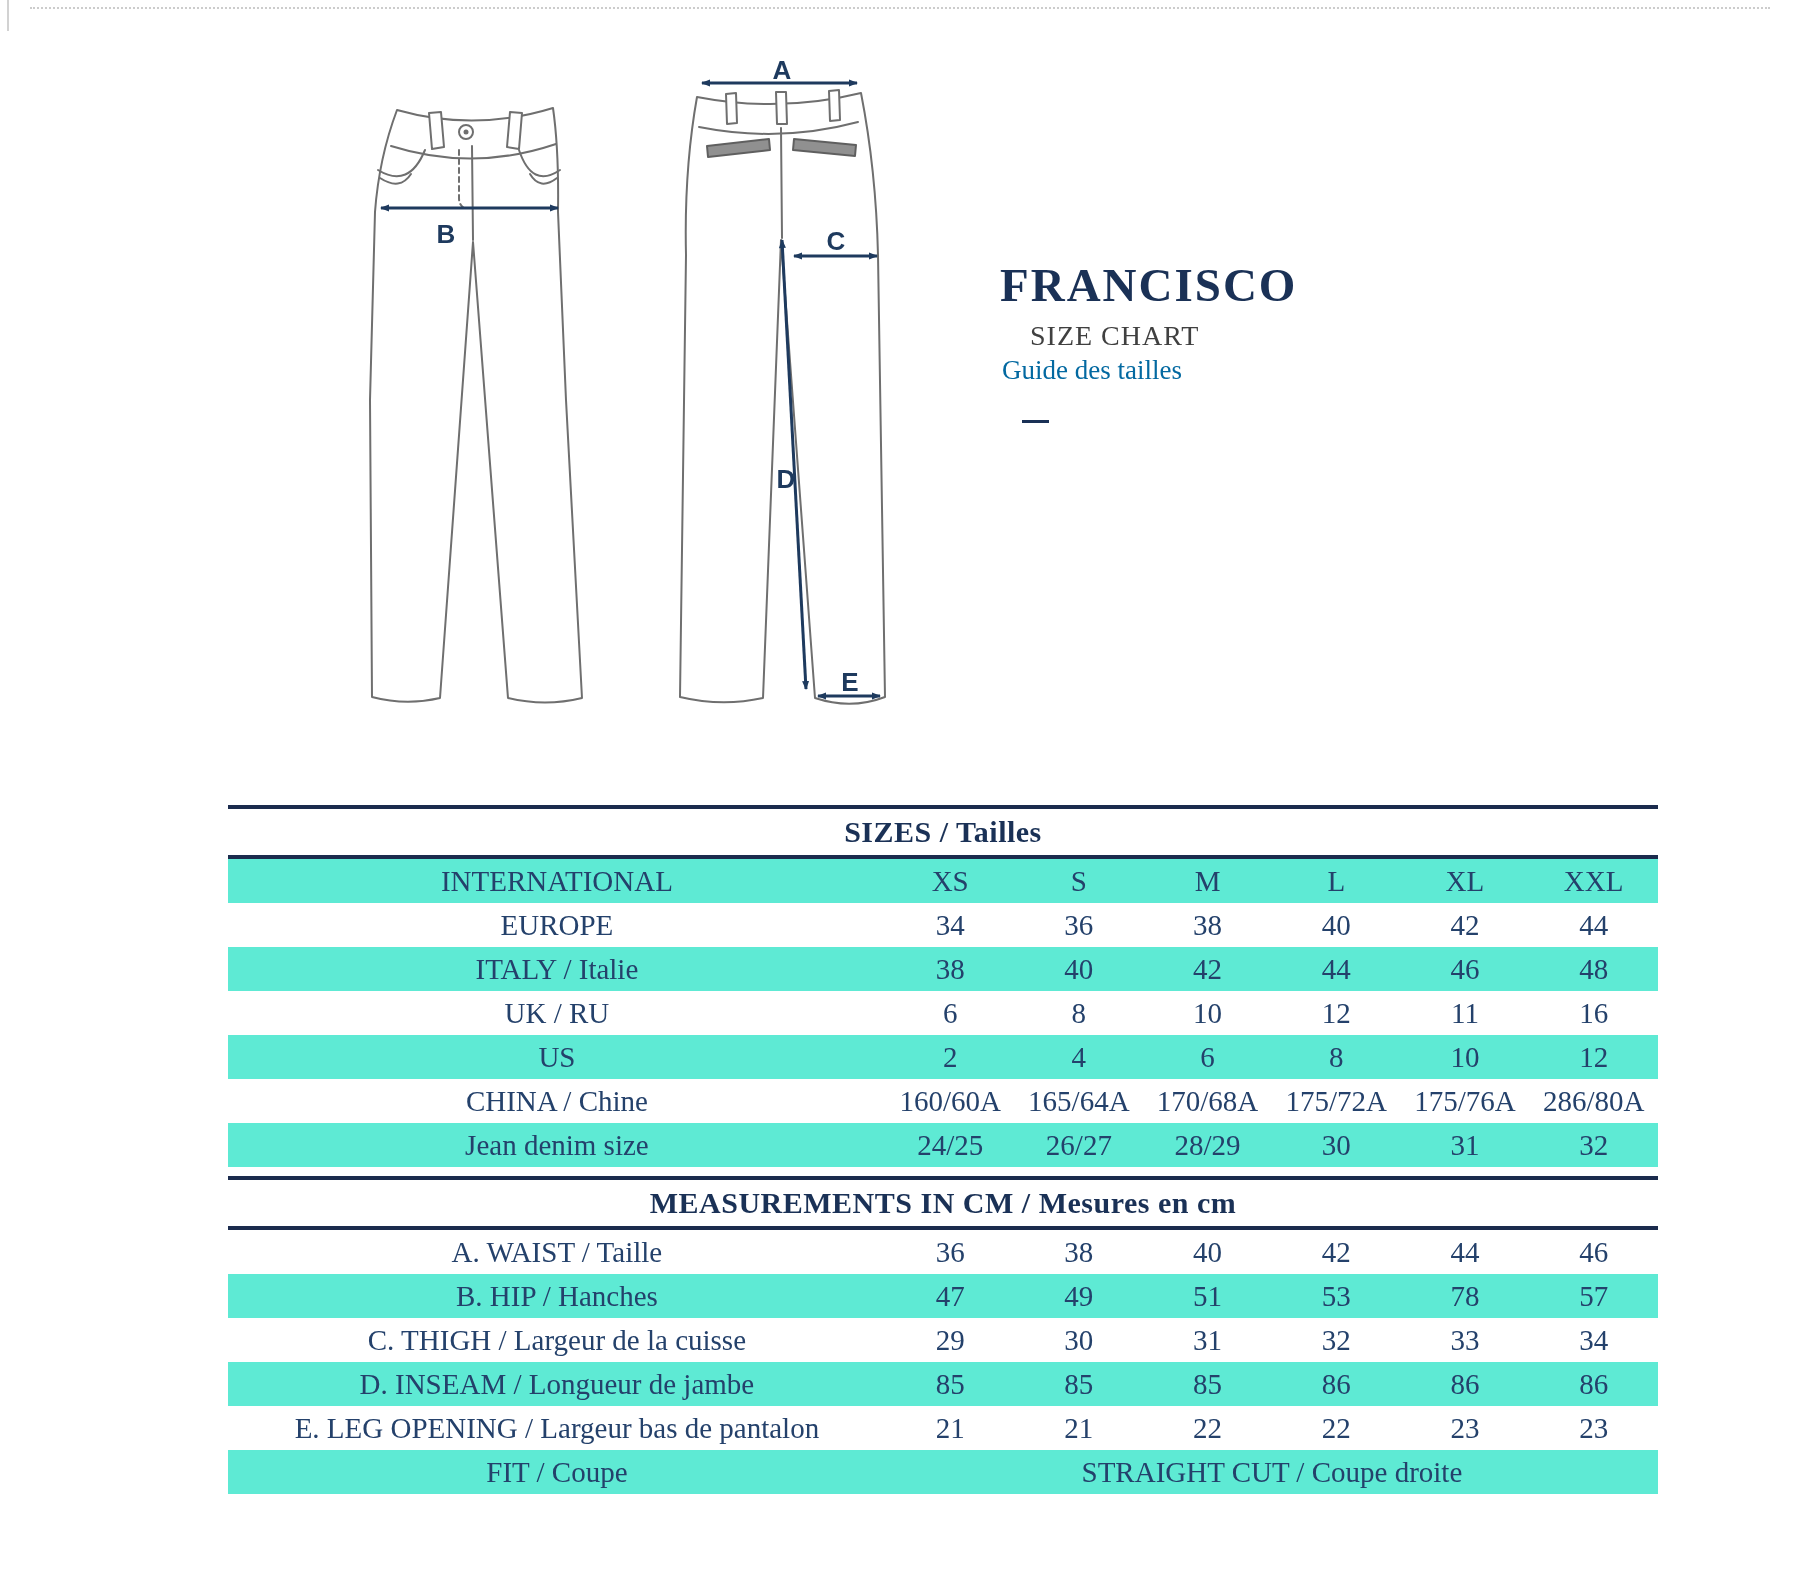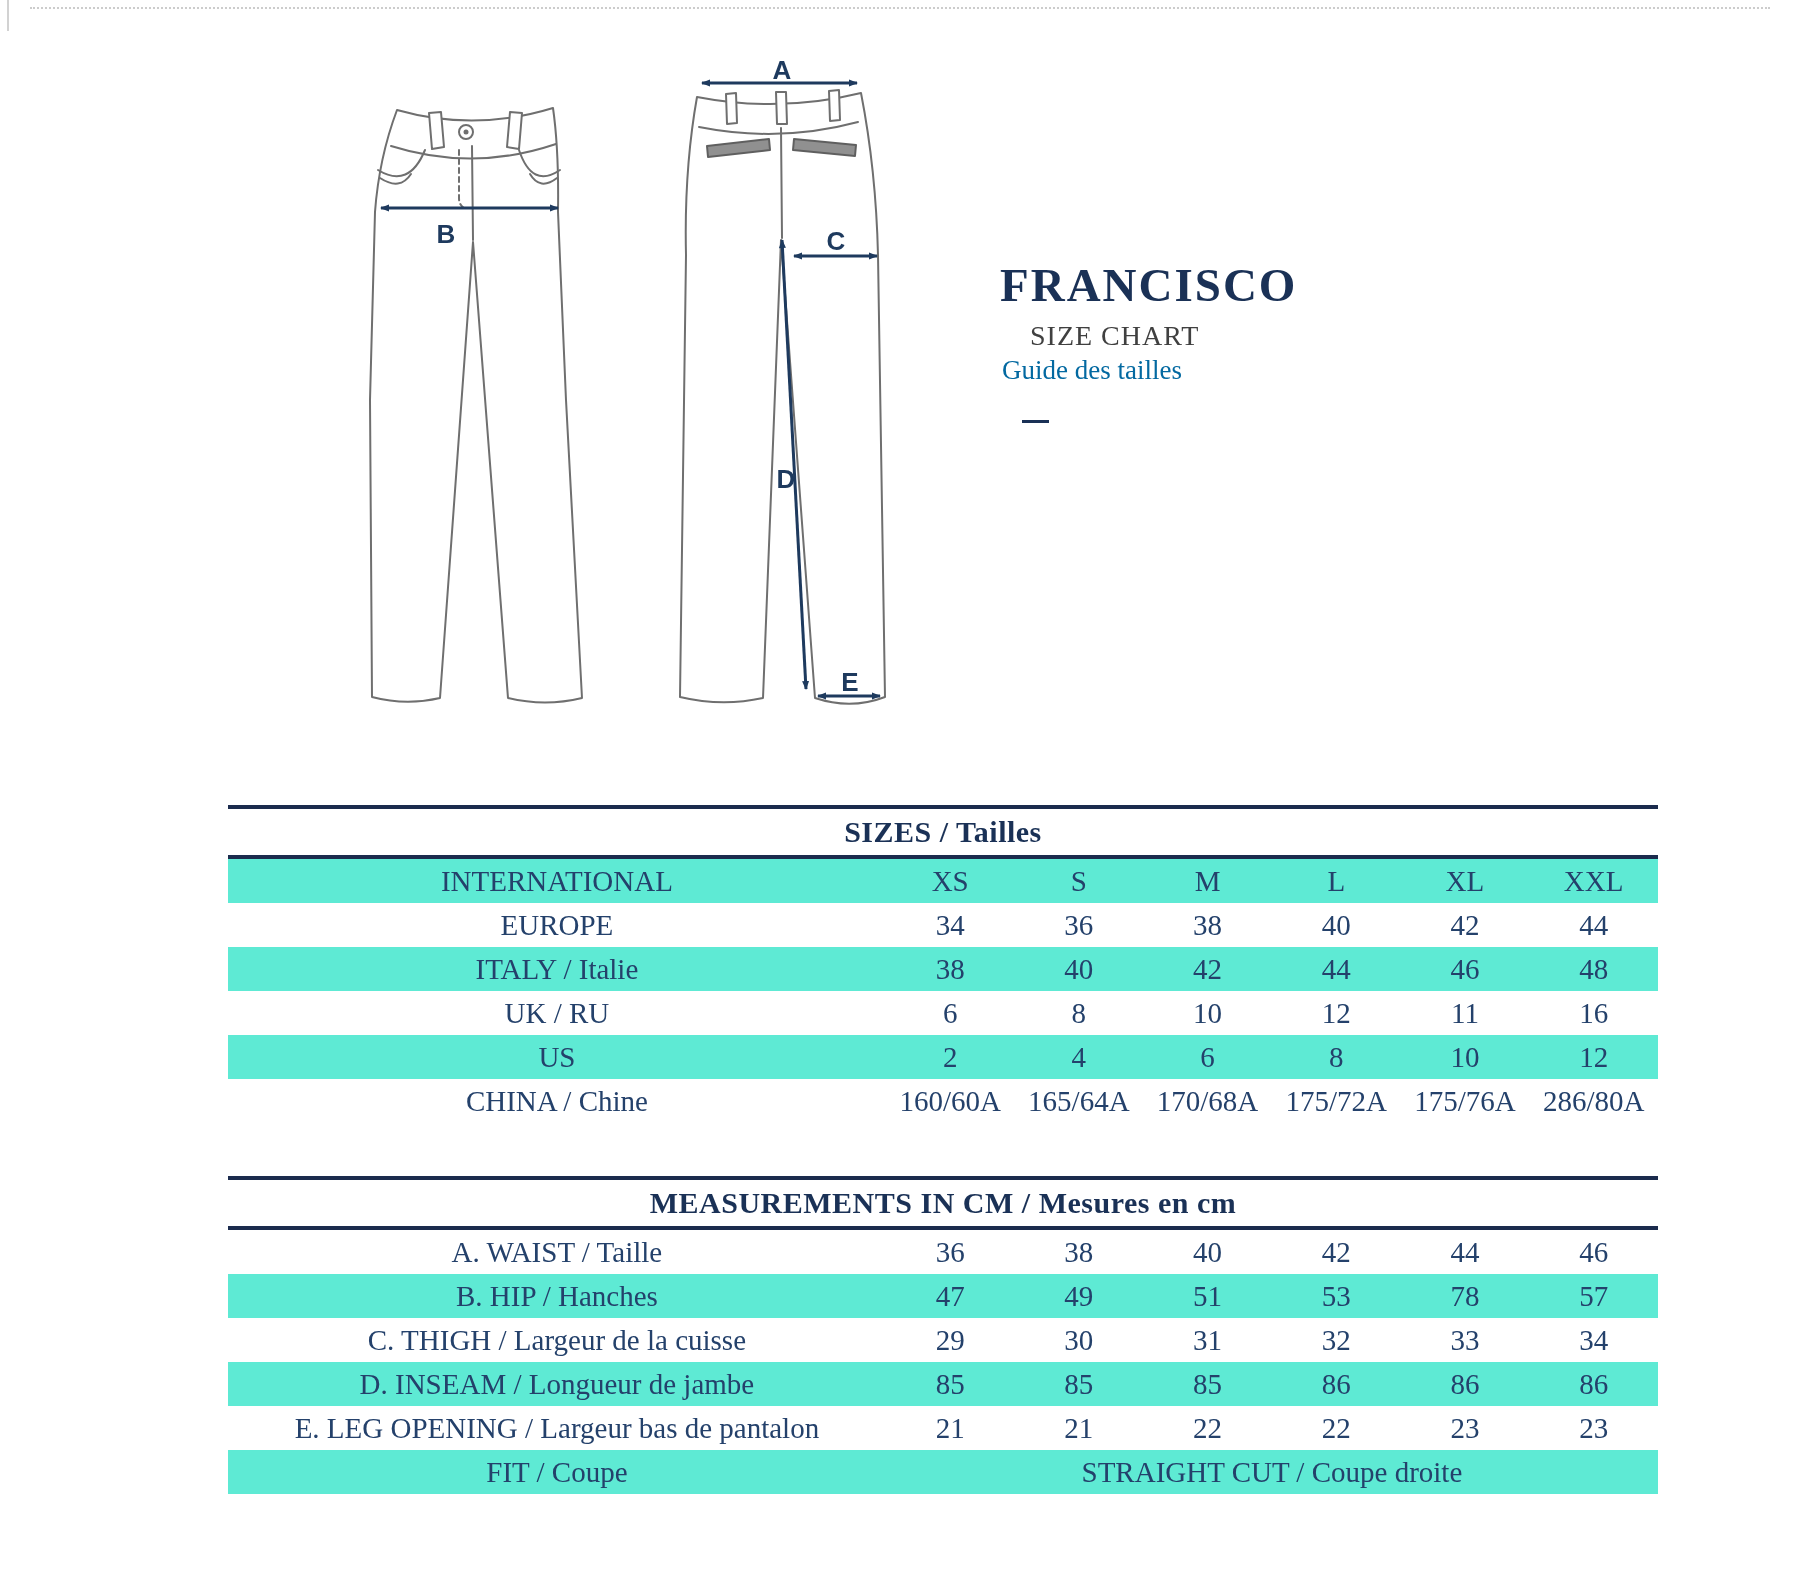--- a/index.html
+++ b/index.html
@@ -172,20 +172,29 @@
           </tr>
           <tr>
             <td>CHINA / Chine</td>
             <td>160/60A</td>
             <td>165/64A</td>
             <td>170/68A</td>
             <td>175/72A</td>
             <td>175/76A</td>
             <td>286/80A</td>
           </tr>
+          <tr class="shade">
+            <td>Jean denim size</td>
+            <td>24/25</td>
+            <td>26/27</td>
+            <td>28/29</td>
+            <td>30</td>
+            <td>31</td>
+            <td>32</td>
+          </tr>
         </tbody>
     </table>
   </div>
 
   <div class="sheet-table meas-pos">
     <div class="rule"></div>
     <div class="band">MEASUREMENTS IN CM / Mesures en cm</div>
     <div class="rule"></div>
     <table class="grid">
       <colgroup>

